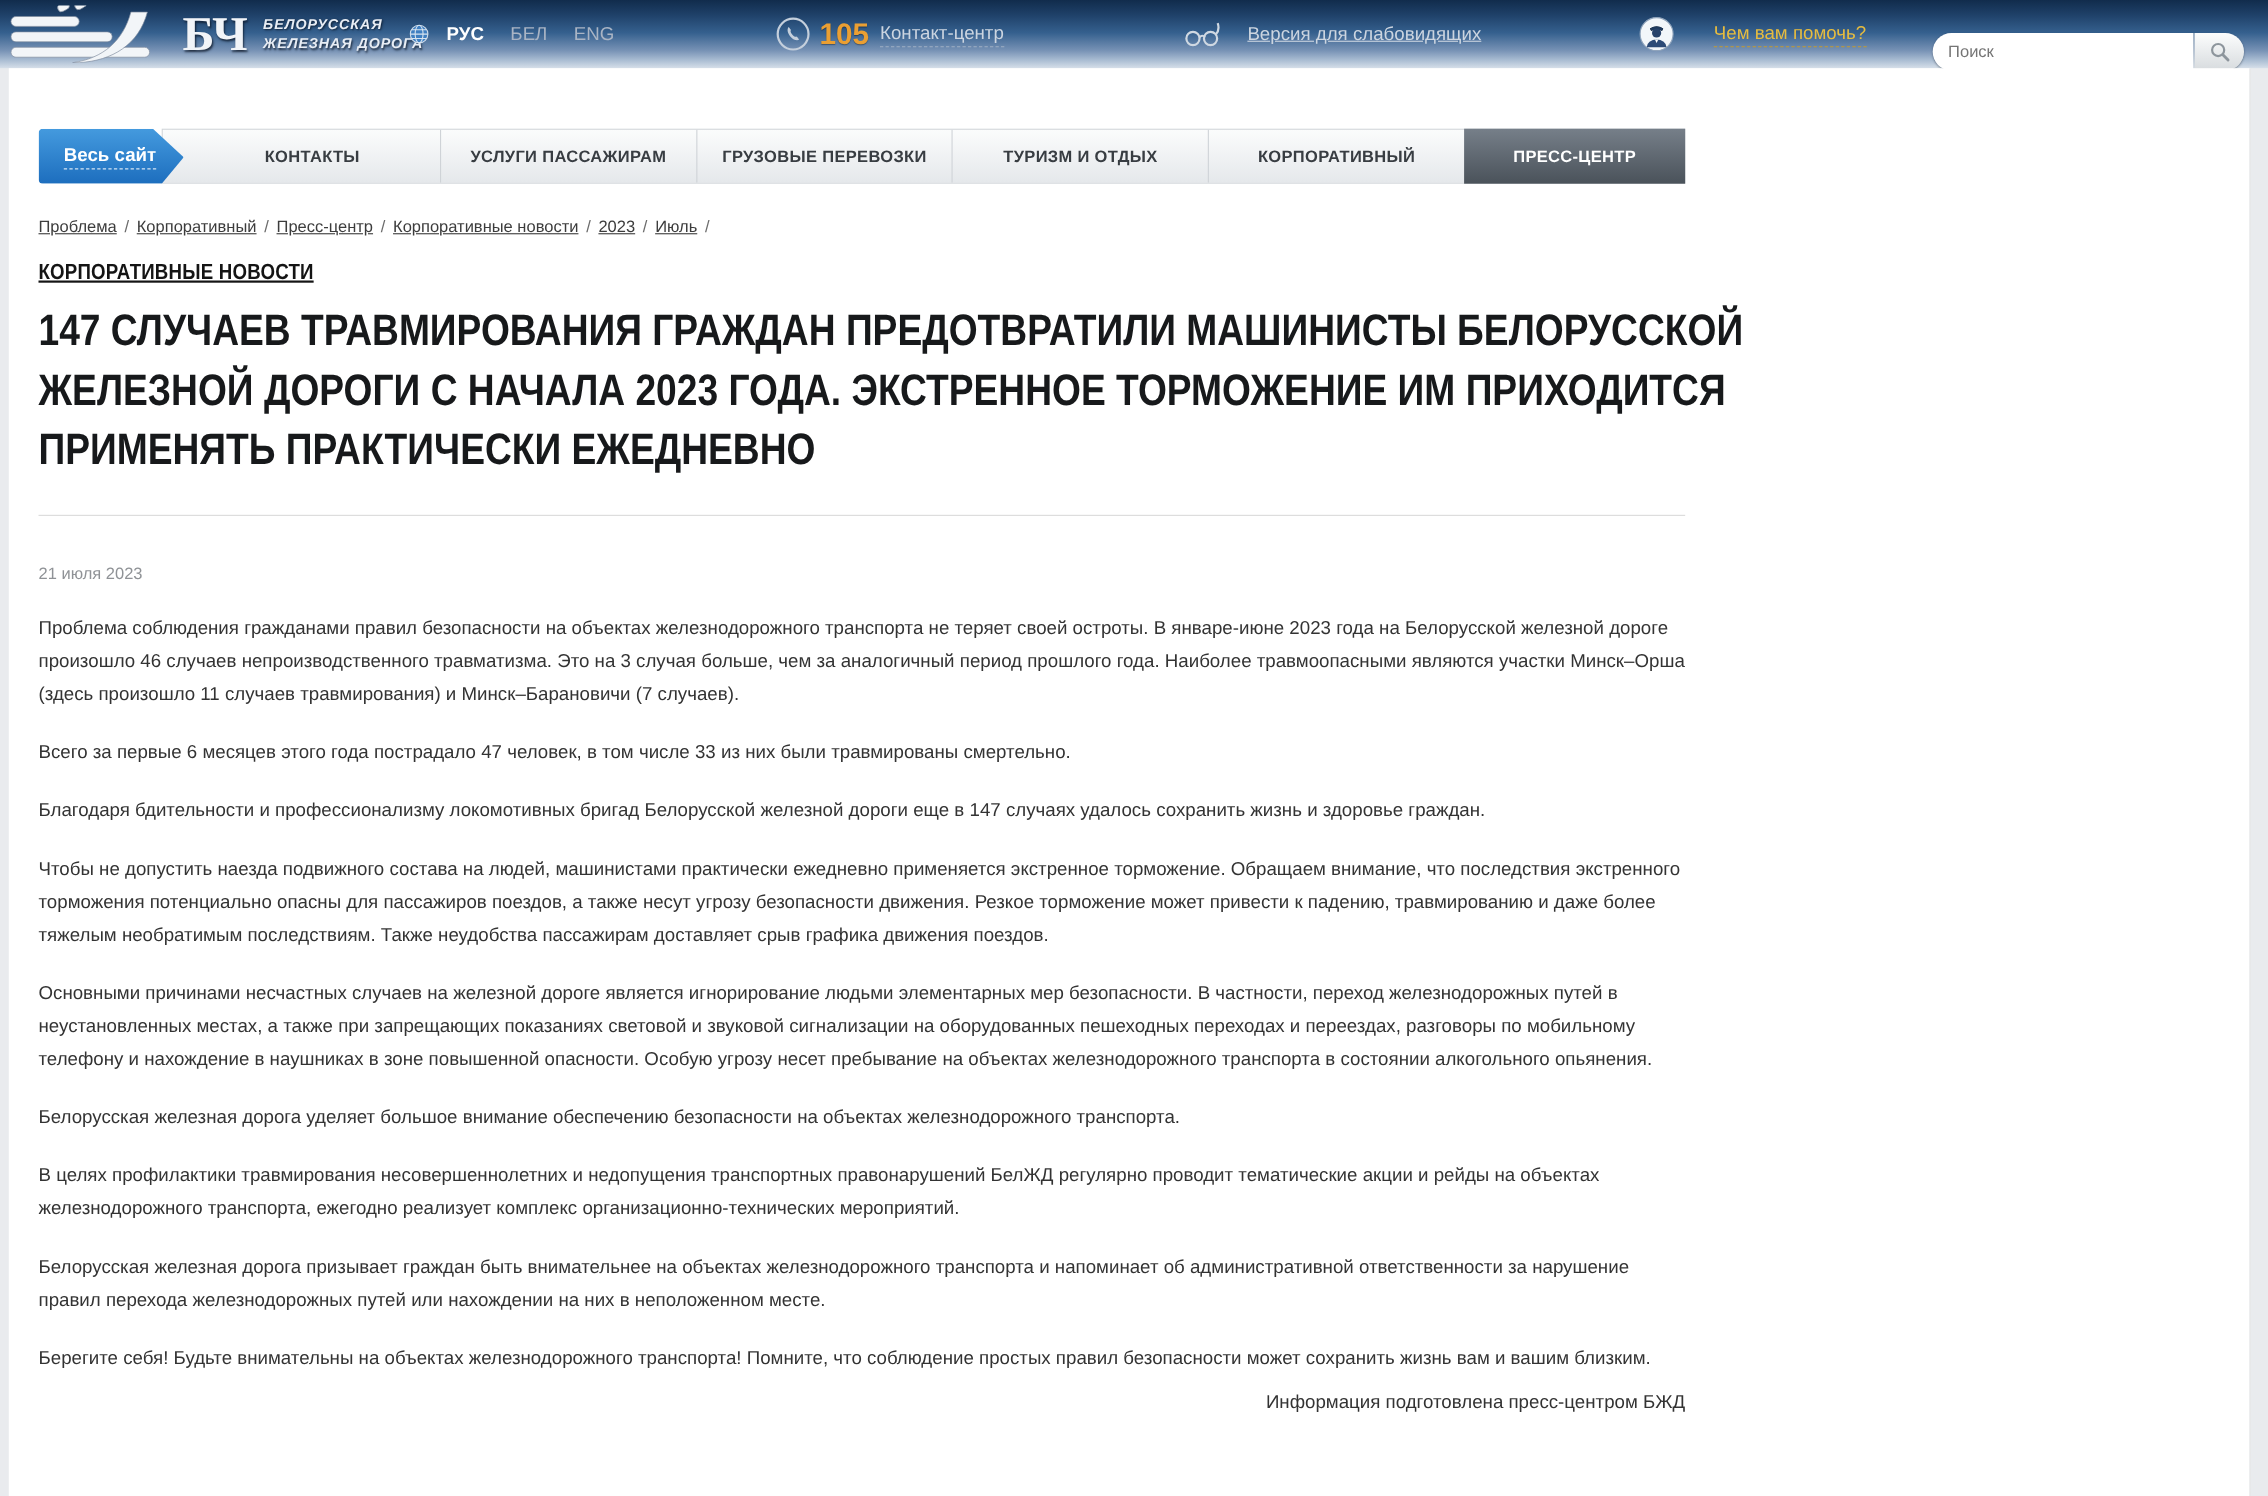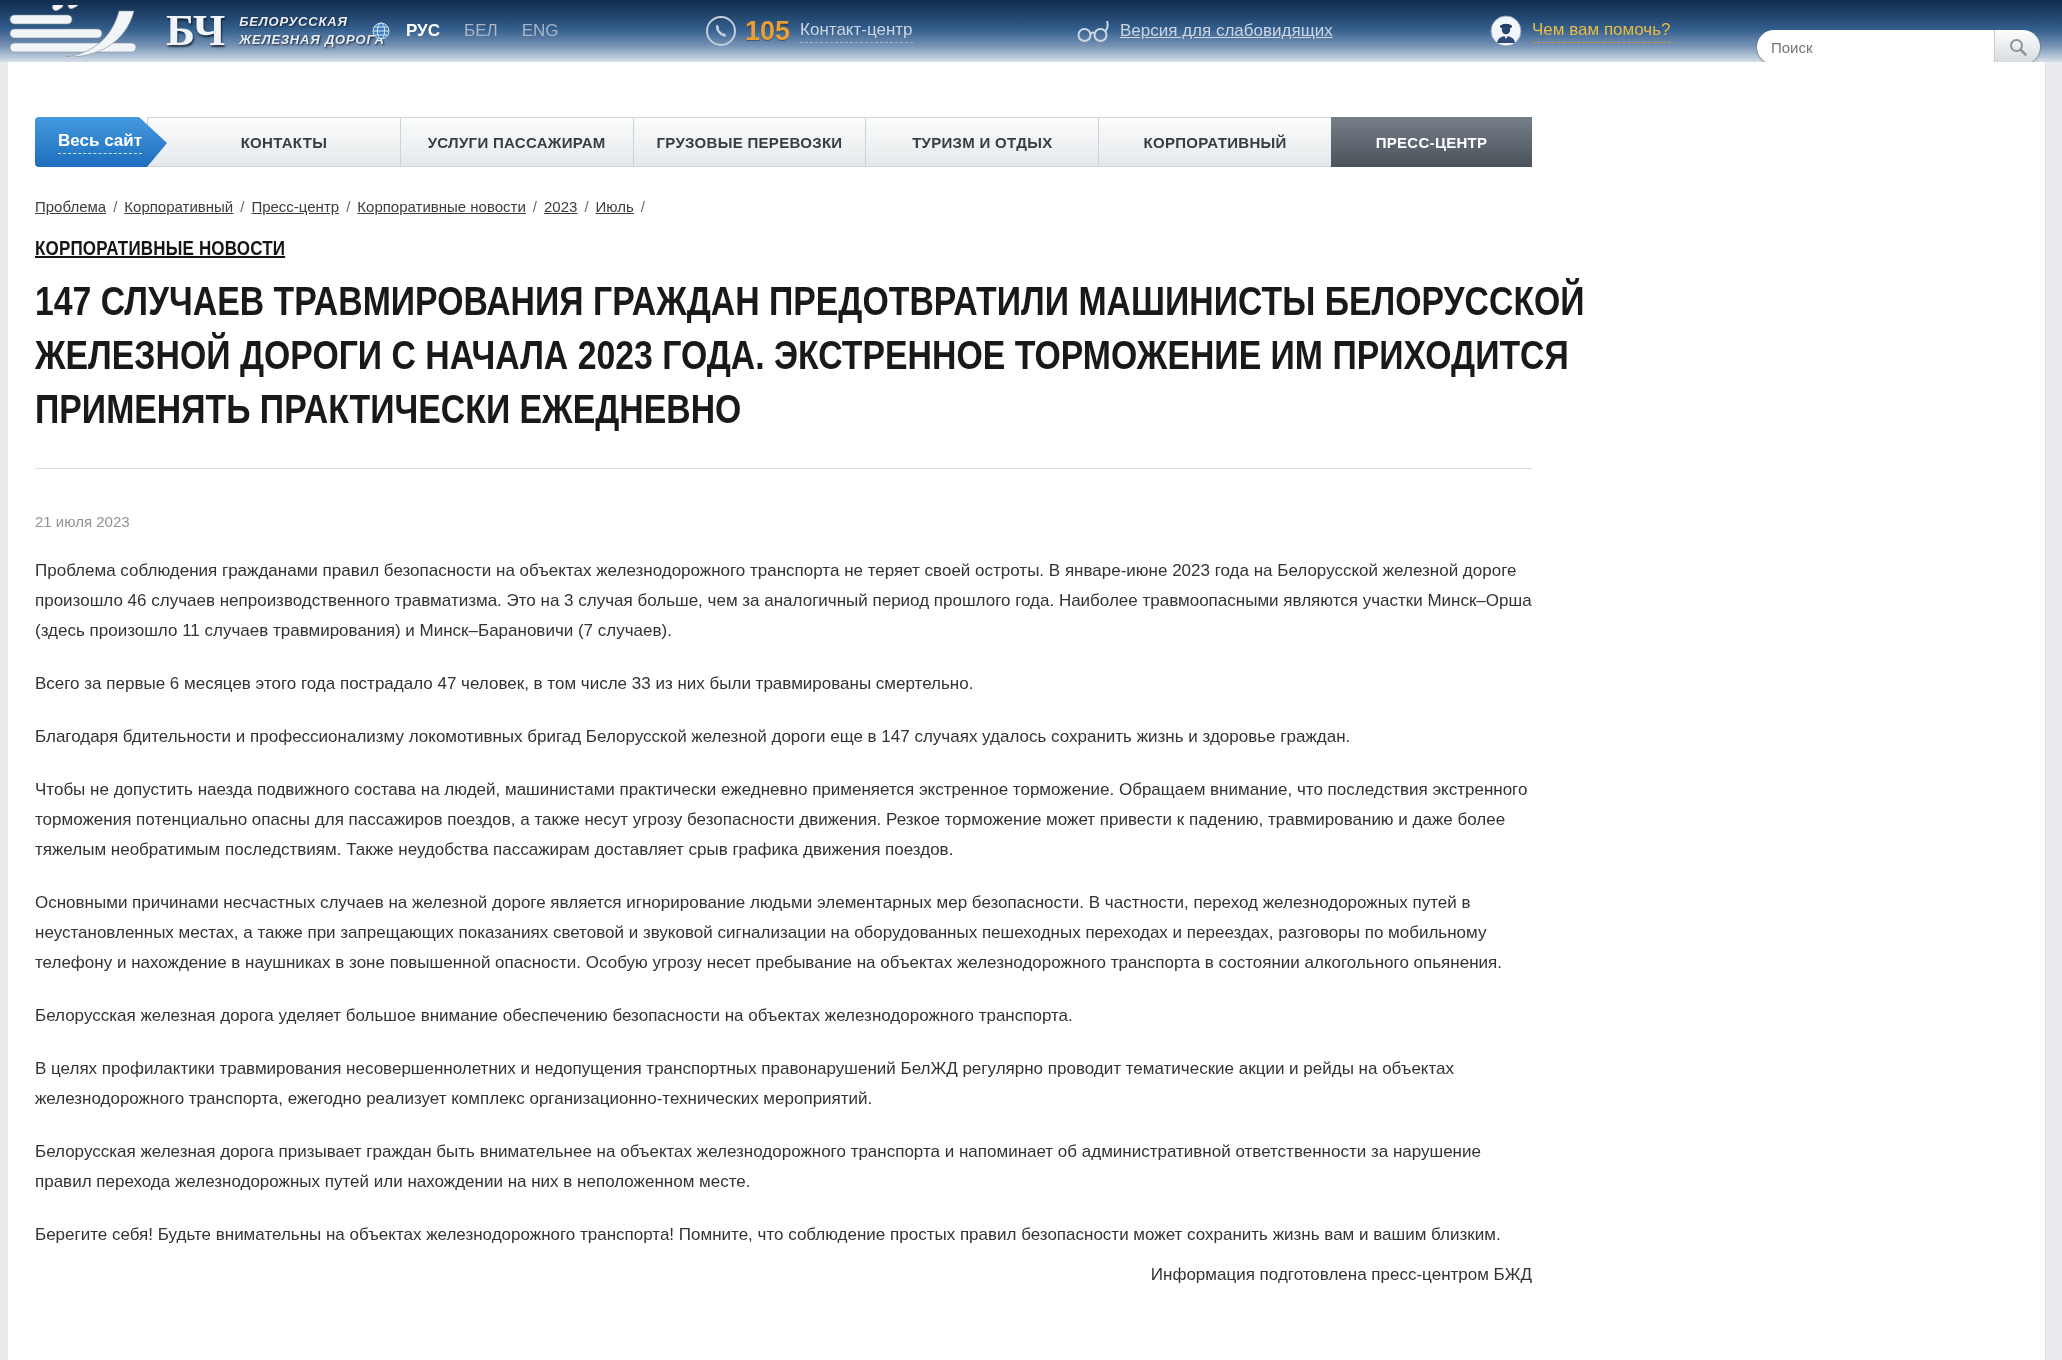--- a/index.html
+++ b/index.html
@@ -31,23 +31,23 @@
   .phone-badge{
     width:30px;height:30px;border:2px solid #c4cfdc;border-radius:50%;
     display:flex;align-items:center;justify-content:center;box-sizing:border-box;
   }
   .contact-number{font-size:27px;font-weight:bold;color:#ea9f33;margin:0 10px 0 9px;text-shadow:0 1px 1px rgba(0,0,0,.35);}
   .dashed-link{
     font-size:17px;color:#ccd5e0;border-bottom:1px dashed #9fb0c4;padding-bottom:2px;cursor:pointer;
   }
   .access{left:1076px;}
   .solid-link{
-    font-size:17px;color:#ccd5e0;text-decoration:underline;margin-left:10px;cursor:pointer;
-  }
-  .help{left:1490px;}
+    font-size:17px;color:#ccd5e0;text-decoration:underline;margin-left:24px;cursor:pointer;
+  }
+  .help{left:1490px;gap:26px;}
   .help-link{
     font-size:17px;color:#e7bc3f;border-bottom:1px dashed #c49a2f;padding-bottom:2px;margin-left:10px;cursor:pointer;
   }
   .searchbox{
     position:absolute;left:1757px;top:14px;width:283px;height:34px;display:flex;
     border-radius:17px;box-shadow:0 1px 2px rgba(8,18,32,.45);margin-top:16px;
   }
   .search-input{
     flex:1;border:0;outline:none;border-radius:17px 0 0 17px;padding:0 14px;
     font-size:15px;color:#444;font-family:"Liberation Sans", sans-serif;background:#fff;

